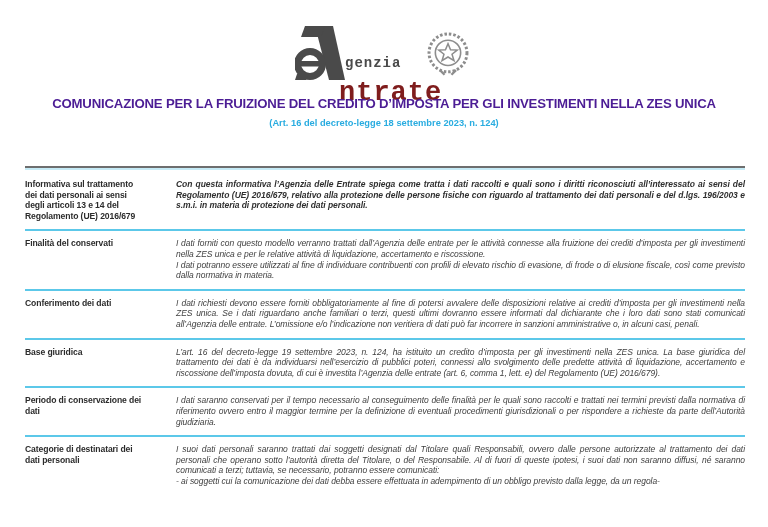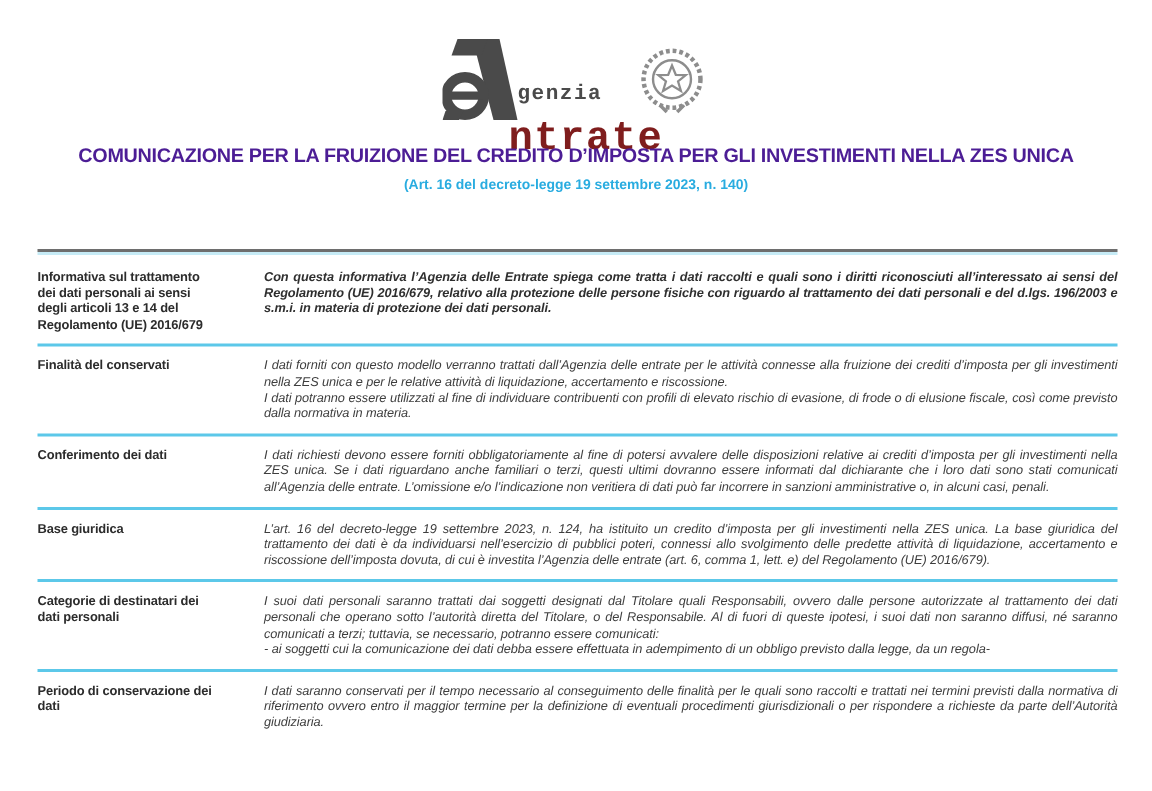--- a/index.html
+++ b/index.html
@@ -95,21 +95,21 @@
         <circle cx="20" cy="19" r="16.5" fill="none" stroke="#8d8d8d" stroke-width="2.6" stroke-dasharray="2.2,1.7"></circle>
         <circle cx="20" cy="19" r="11" fill="none" stroke="#8d8d8d" stroke-width="1.4"></circle>
         <polygon points="20,11 22.2,16.4 28,16.6 23.5,20.2 25.2,25.8 20,22.6 14.8,25.8 16.5,20.2 12,16.6 17.8,16.4" fill="none" stroke="#8d8d8d" stroke-width="1.3"></polygon>
         <path d="M13 34 L17 38 M27 34 L23 38" stroke="#8d8d8d" stroke-width="2" fill="none"></path>
       </svg>
     </div>
   </div>
 
   <div class="title-block">
     <div class="doc-title">COMUNICAZIONE PER LA FRUIZIONE DEL CREDITO D’IMPOSTA PER GLI INVESTIMENTI NELLA ZES UNICA</div>
-    <div class="doc-subtitle">(Art. 16 del decreto-legge 19 settembre 2023, n. 140)</div>
+    <div class="doc-subtitle">(Art. 16 del decreto-legge 18 settembre 2023, n. 124)</div>
   </div>
 
   <div class="rule-top"></div>
 
   <div class="content">
 
     <div class="section">
       <div class="sec-label">Informativa sul trattamento dei dati personali ai sensi degli articoli 13 e 14 del Regolamento (UE) 2016/679</div>
       <div class="sec-body bold-italic">
         <p>Con questa informativa l’Agenzia delle Entrate spiega come tratta i dati raccolti e quali sono i diritti riconosciuti all’interessato ai sensi del Regolamento (UE) 2016/679, relativo alla protezione delle persone fisiche con riguardo al trattamento dei dati personali e del d.lgs. 196/2003 e s.m.i. in materia di protezione dei dati personali.</p>
@@ -132,28 +132,28 @@
     </div>
 
     <div class="section">
       <div class="sec-label">Base giuridica</div>
       <div class="sec-body">
         <p>L’art. 16 del decreto-legge 19 settembre 2023, n. 124, ha istituito un credito d’imposta per gli investimenti nella ZES unica. La base giuridica del trattamento dei dati è da individuarsi nell’esercizio di pubblici poteri, connessi allo svolgimento delle predette attività di liquidazione, accertamento e riscossione dell’imposta dovuta, di cui è investita l’Agenzia delle entrate (art. 6, comma 1, lett. e) del Regolamento (UE) 2016/679).</p>
       </div>
     </div>
 
     <div class="section">
+      <div class="sec-label">Periodo di conservazione dei dati</div>
+      <div class="sec-body">
+        <p>I dati saranno conservati per il tempo necessario al conseguimento delle finalità per le quali sono raccolti e trattati nei termini previsti dalla normativa di riferimento ovvero entro il maggior termine per la definizione di eventuali procedimenti giurisdizionali o per rispondere a richieste da parte dell’Autorità giudiziaria.</p>
+      </div>
+    </div>
+
+    <div class="section">
       <div class="sec-label">Categorie di destinatari dei dati personali</div>
       <div class="sec-body">
         <p>I suoi dati personali saranno trattati dai soggetti designati dal Titolare quali Responsabili, ovvero dalle persone autorizzate al trattamento dei dati personali che operano sotto l’autorità diretta del Titolare, o del Responsabile. Al di fuori di queste ipotesi, i suoi dati non saranno diffusi, né saranno comunicati a terzi; tuttavia, se necessario, potranno essere comunicati:</p>
         <p>- ai soggetti cui la comunicazione dei dati debba essere effettuata in adempimento di un obbligo previsto dalla legge, da un regola-</p>
       </div>
     </div>
 
-    <div class="section">
-      <div class="sec-label">Periodo di conservazione dei dati</div>
-      <div class="sec-body">
-        <p>I dati saranno conservati per il tempo necessario al conseguimento delle finalità per le quali sono raccolti e trattati nei termini previsti dalla normativa di riferimento ovvero entro il maggior termine per la definizione di eventuali procedimenti giurisdizionali o per rispondere a richieste da parte dell’Autorità giudiziaria.</p>
-      </div>
-    </div>
-
   </div>
 </div>
 
 </body></html>

